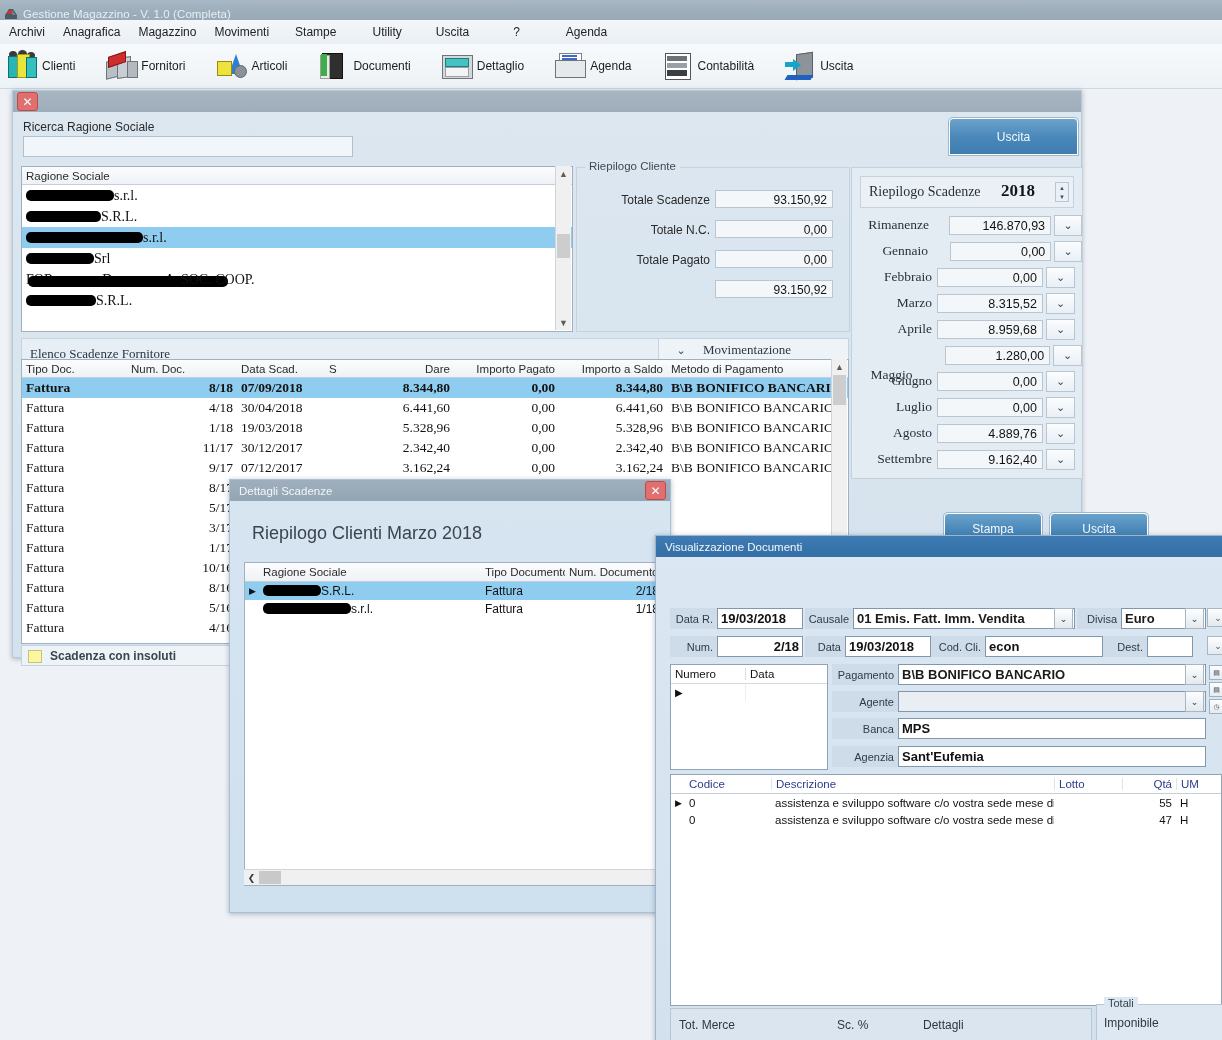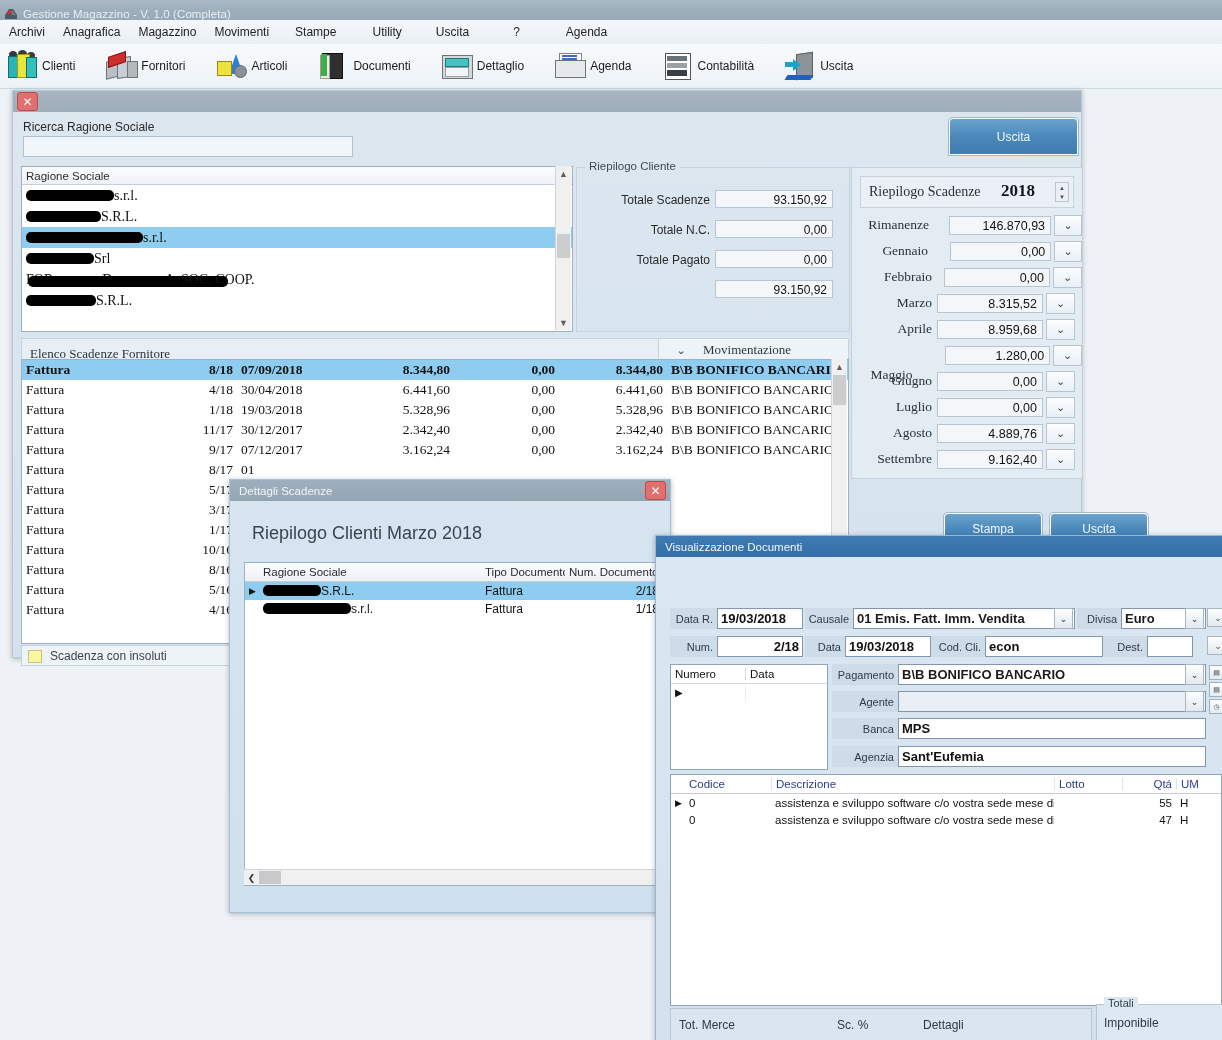--- a/index.html
+++ b/index.html
@@ -338,21 +338,21 @@
           <div class="serif" style="width: 80px; text-align: right; padding-right: 20px; font-size: 13.5px; color: rgb(40, 49, 58);">Rimanenze</div>
           <div class="field" style="width: 106px; height: 19px; line-height: 19px; text-align: right; padding-right: 5px; font-size: 12.5px;">146.870,93</div>
           <div class="arrowbtn" style="margin-left: 3px;">⌄</div>
         </div>
         <div class="abs" style="left: 0px; top: 71px; width: 230px; height: 24px; display: flex; align-items: center;">
           <div class="serif" style="width: 80px; text-align: right; padding-right: 22px; font-size: 13.5px; color: rgb(40, 49, 58);">Gennaio</div>
           <div class="field" style="width: 106px; height: 19px; line-height: 19px; text-align: right; padding-right: 5px; font-size: 12.5px;">0,00</div>
           <div class="arrowbtn" style="margin-left: 3px;">⌄</div>
         </div>
         <div class="abs" style="left: 0px; top: 97px; width: 230px; height: 24px; display: flex; align-items: center;">
-          <div class="serif" style="width: 80px; text-align: right; padding-right: 12px; font-size: 13.5px; color: rgb(40, 49, 58);">Febbraio</div>
+          <div class="serif" style="width: 80px; text-align: right; padding-right: 5px; font-size: 13.5px; color: rgb(40, 49, 58);">Febbraio</div>
           <div class="field" style="width: 106px; height: 19px; line-height: 19px; text-align: right; padding-right: 5px; font-size: 12.5px;">0,00</div>
           <div class="arrowbtn" style="margin-left: 3px;">⌄</div>
         </div>
         <div class="abs" style="left: 0px; top: 123px; width: 230px; height: 24px; display: flex; align-items: center;">
           <div class="serif" style="width: 80px; text-align: right; padding-right: 5px; font-size: 13.5px; color: rgb(40, 49, 58);">Marzo</div>
           <div class="field" style="width: 106px; height: 19px; line-height: 19px; text-align: right; padding-right: 5px; font-size: 12.5px;">8.315,52</div>
           <div class="arrowbtn" style="margin-left: 3px;">⌄</div>
         </div>
         <div class="abs" style="left: 0px; top: 149px; width: 230px; height: 24px; display: flex; align-items: center;">
           <div class="serif" style="width: 80px; text-align: right; padding-right: 5px; font-size: 13.5px; color: rgb(40, 49, 58);">Aprile</div>
@@ -389,20 +389,30 @@
 
   <div class="abs" style="left:8px;top:247px;width:826px;height:22px;background:#e7eef5;border:1px solid #c6d3de;">
     <span class="abs serif" style="left:8px;top:7px;font-size:13px;color:#2a3views;color:#2a343d;">Elenco Scadenze Fornitore</span>
   </div>
   <div class="abs" style="left:645px;top:247px;width:189px;height:22px;background:#eef3f8;border:1px solid #c6d3de;display:flex;align-items:center;">
     <span style="width:44px;text-align:center;font-size:11px;color:#3b4750;">⌄</span>
     <span class="serif" style="font-size:13px;color:#2c363f;">Movimentazione</span>
   </div>
 
   <div class="listbox" style="left:8px;top:268px;width:826px;height:283px;">
+    <div class="lhead">
+      <div class="col" style="width:105px">Tipo Doc.</div>
+      <div class="col" style="width:110px">Num. Doc.</div>
+      <div class="col" style="width:88px">Data Scad.</div>
+      <div class="col" style="width:24px">S</div>
+      <div class="col" style="width:105px;text-align:right">Dare</div>
+      <div class="col" style="width:105px;text-align:right">Importo Pagato</div>
+      <div class="col" style="width:108px;text-align:right">Importo a Saldo</div>
+      <div class="col" style="width:175px">Metodo di Pagamento</div>
+    </div>
     <div id="scad-rows">
         <div class="lrow sel">
           <div class="col serif" style="width: 105px; text-align: left; font-size: 13.5px;">Fattura</div>
           <div class="col serif" style="width: 110px; text-align: right; font-size: 13.5px;">8/18</div>
           <div class="col serif" style="width: 88px; text-align: left; font-size: 13.5px;">07/09/2018</div>
           <div class="col serif" style="width: 24px; text-align: left; font-size: 13.5px;"></div>
           <div class="col serif" style="width: 105px; text-align: right; font-size: 13.5px;">8.344,80</div>
           <div class="col serif" style="width: 105px; text-align: right; font-size: 13.5px;">0,00</div>
           <div class="col serif" style="width: 108px; text-align: right; font-size: 13.5px;">8.344,80</div>
           <div class="col serif" style="width: 175px; text-align: left; font-size: 13.5px;">B\B BONIFICO BANCARIO</div>
@@ -529,21 +539,21 @@
         </div>
       </div>
   </div>
   <div class="vscroll" style="left:818px;top:268px;height:283px;">
     <div class="arw">▲</div>
     <div class="thumb" style="top:16px;height:30px;"></div>
   </div>
 
   <div class="abs" style="left:8px;top:554px;width:826px;height:19px;background:#eef3f8;border:1px solid #c6d3de;display:flex;align-items:center;">
     <span class="abs" id="legend-swatch" style="left: 6px; top: 4px; width: 12px; height: 11px; border: 1px solid rgb(201, 195, 122); background: rgb(251, 246, 160);"></span>
-    <span style="margin-left:28px;font-size:12px;color:#3a454e;">Scadenza con insoluti</span>
+    <span style="margin-left:28px;font-size:12px;color:#3a454e;font-weight:bold;">Scadenza con insoluti</span>
   </div>
 </div>
 
 <div class="win" id="win-dett">
   <div class="win-title">
     <span class="t">Dettagli Scadenze</span>
     <span class="btn-x">✕</span>
   </div>
 
   <div class="abs blue-btn" style="left:714px;top:33px;width:96px;height:30px;">Stampa</div>

